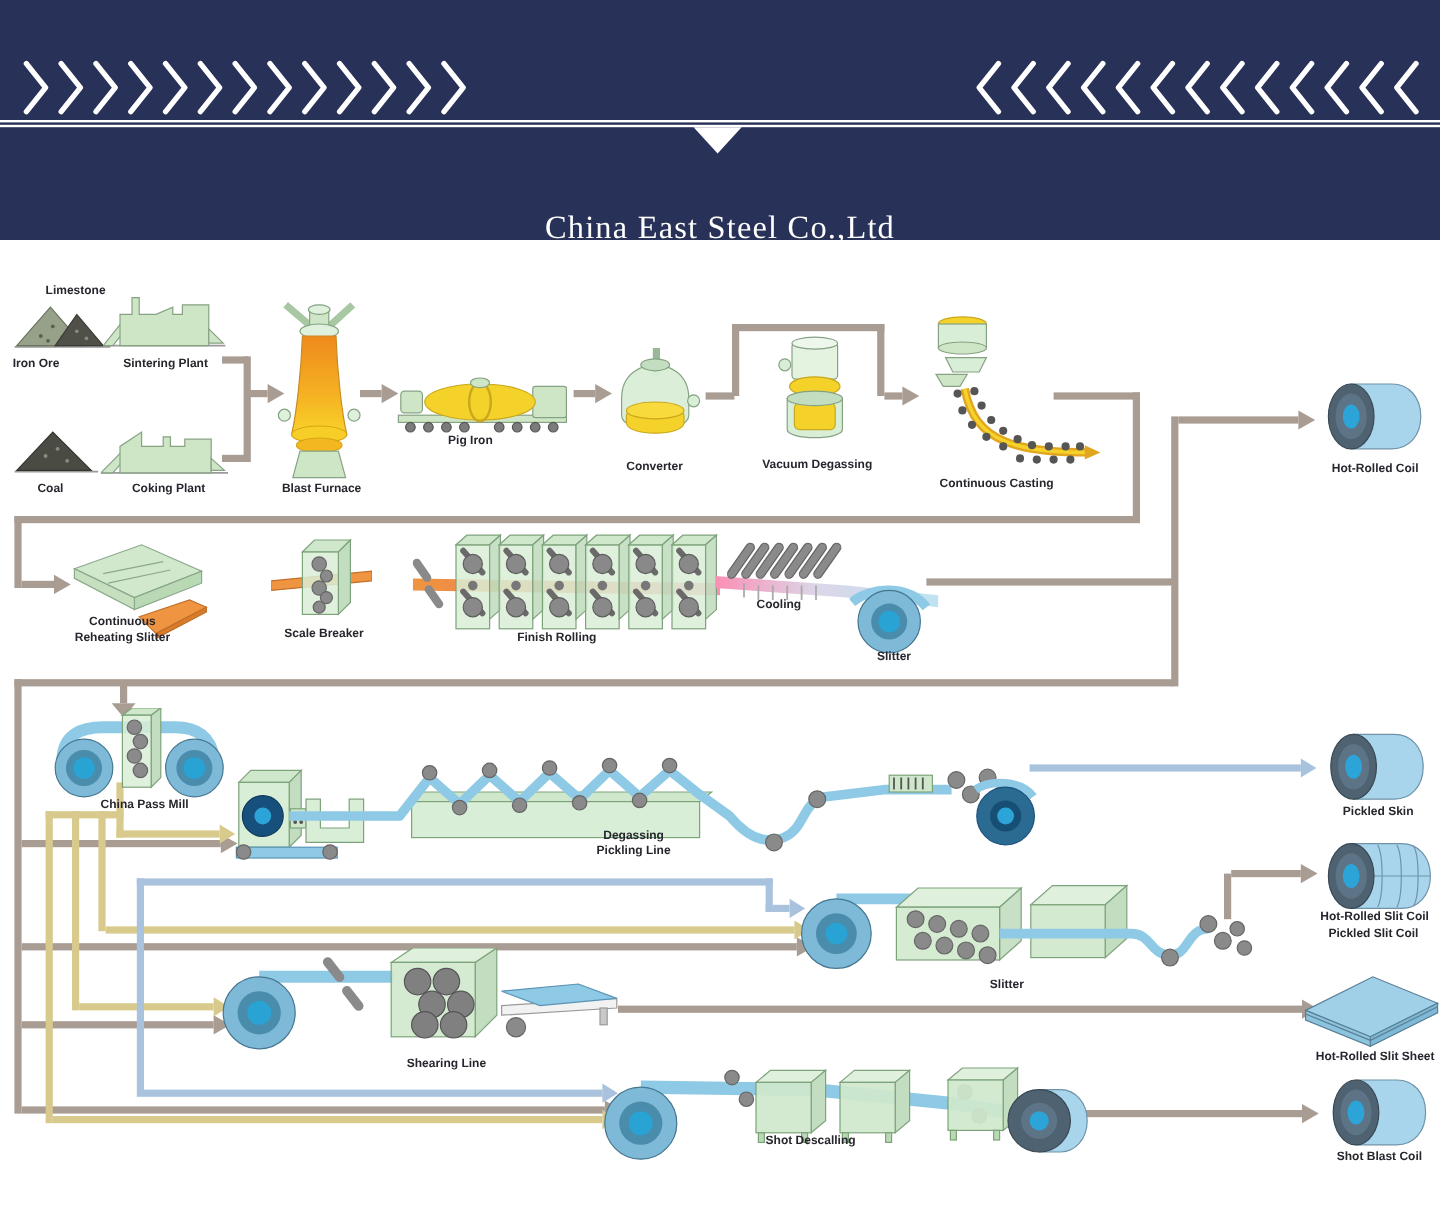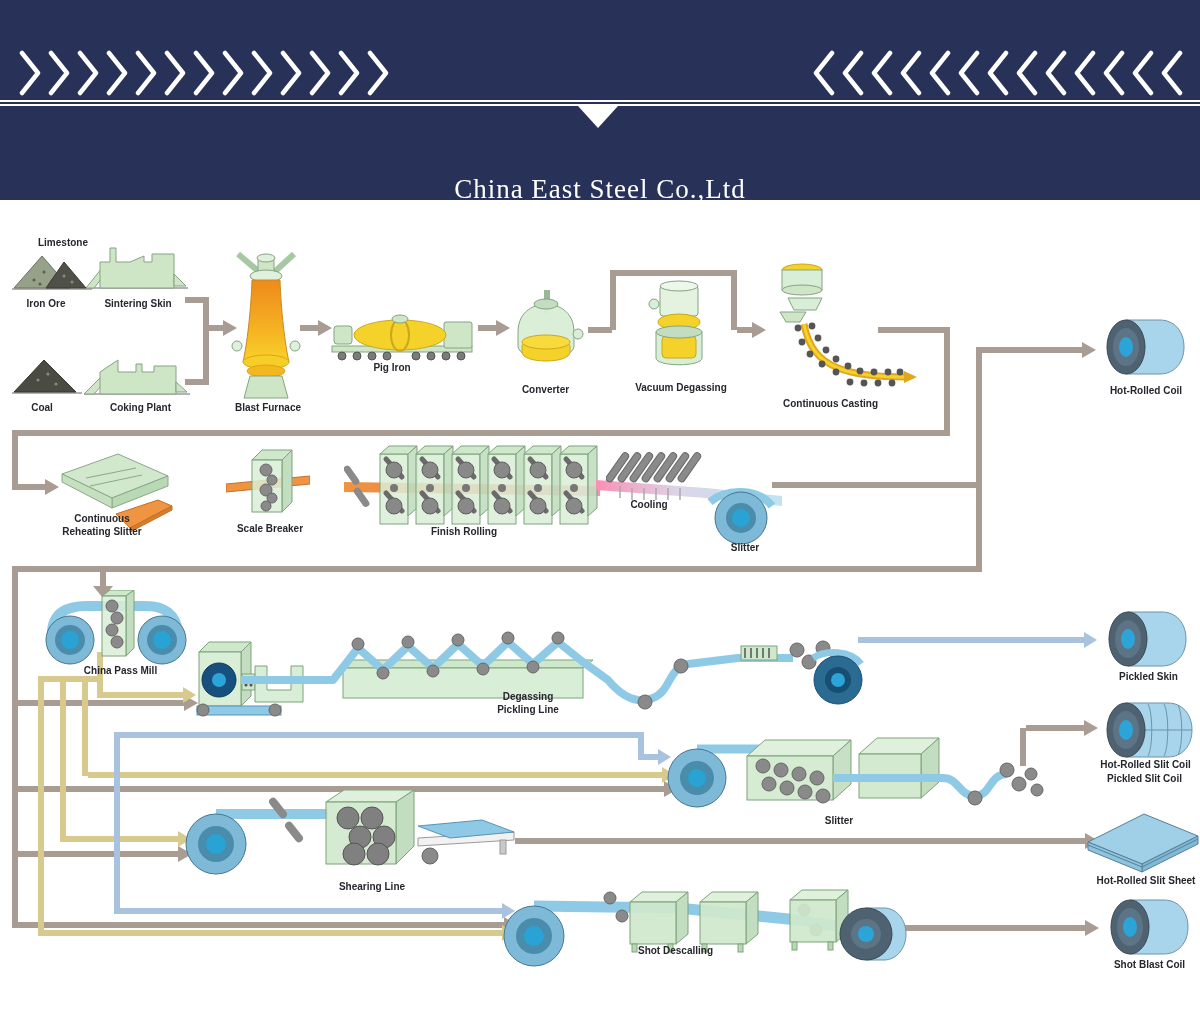--- a/index.html
+++ b/index.html
@@ -538,22 +538,22 @@
     <circle cx="368" cy="48" r="8" fill="#2da4d8"></circle>
 </svg>
 <svg class="icon" style="left:1104px;top:896px" width="88" height="62">
   <path d="M26,4 H60 C74,4 84,15 84,31 C84,47 74,58 60,58 H26 Z" fill="#a8d4ec" stroke="#6f93a8"></path>
   <ellipse cx="26" cy="31" rx="19" ry="27" fill="#4e6272" stroke="#394852"></ellipse>
   <ellipse cx="26" cy="31" rx="13" ry="19" fill="#5d7486"></ellipse>
   <ellipse cx="26" cy="31" rx="7" ry="10" fill="#2da4d8"></ellipse>
 </svg>
 
 <span class="lbl" style="left:28px;top:236px;width:70px">Limestone</span>
-<span class="lbl" style="left:16px;top:297px;width:60px">Iron Ore</span>
-<span class="lbl" style="left:88px;top:297px;width:100px">Sintering Skin</span>
+<span class="lbl" style="left:0;top:297px;width:60px">Iron Ore</span>
+<span class="lbl" style="left:88px;top:297px;width:100px">Sintering Plant</span>
 <span class="lbl" style="left:12px;top:401px;width:60px">Coal</span>
 <span class="lbl" style="left:88px;top:401px;width:105px">Coking Plant</span>
 <span class="lbl" style="left:224px;top:401px;width:88px">Blast Furnace</span>
 <span class="lbl" style="left:352px;top:361px;width:80px">Pig Iron</span>
 <span class="lbl" style="left:503px;top:383px;width:85px">Converter</span>
 <span class="lbl" style="left:626px;top:381px;width:110px">Vacuum Degassing</span>
 <span class="lbl" style="left:768px;top:397px;width:125px">Continuous Casting</span>
 <span class="lbl" style="left:1096px;top:384px;width:100px">Hot-Rolled Coil</span>
 <span class="lbl" style="left:52px;top:512px;width:100px">Continuous Reheating Slitter</span>
 <span class="lbl" style="left:226px;top:522px;width:88px">Scale Breaker</span>

